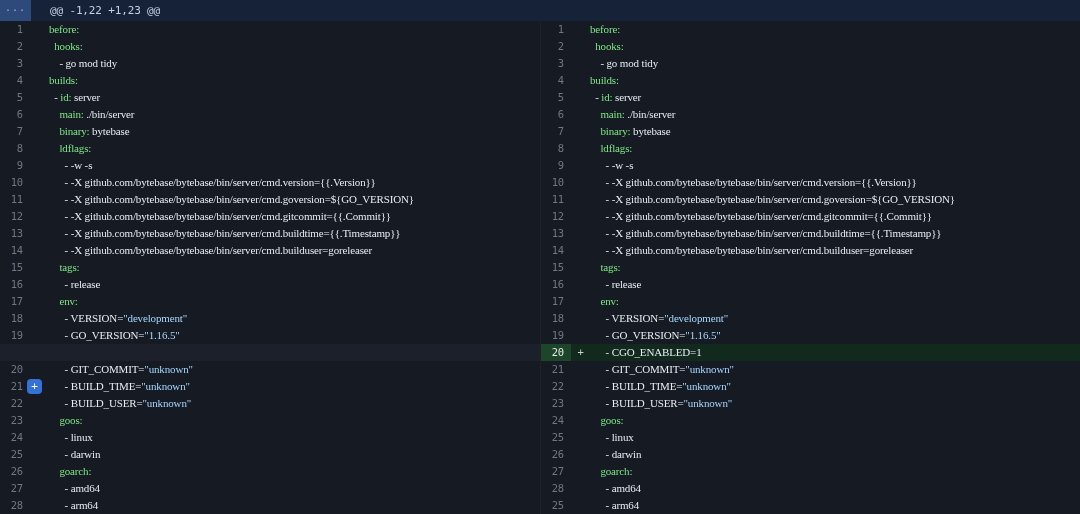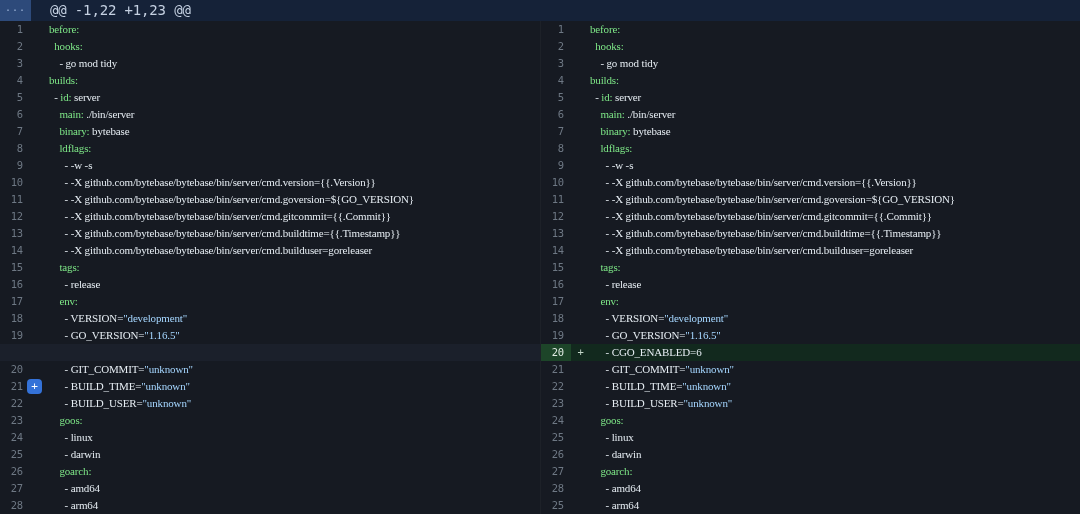--- a/index.html
+++ b/index.html
@@ -9,21 +9,21 @@
     --gap-bg:#1b202b; --btn-blue:#3472d8;
   }
   *{box-sizing:border-box;}
   html,body{margin:0;padding:0;background:#000;}
   .screen{position:relative;width:1080px;height:514px;background:var(--bg);overflow:hidden;
     font-family:"DejaVu Sans Mono","Liberation Mono",monospace;}
   .hunk-header{display:flex;height:21px;background:var(--header-bg);align-items:stretch;}
   .expand-btn{width:31px;background:var(--expand-bg);color:var(--dots);border:none;
     font-size:10px;line-height:21px;text-align:center;letter-spacing:1px;padding:0;cursor:pointer;
     font-family:inherit;}
-  .hunk-text{margin-left:19px;line-height:21px;font-size:14px;color:var(--hunk-text);
+  .hunk-text{margin-left:19px;line-height:21px;font-size:11px;color:var(--hunk-text);
     letter-spacing:-0.15px;white-space:pre;text-align:center;}
   .pane{position:absolute;top:21px;width:540px;height:493px;}
   .pane-left{left:0;}
   .pane-right{left:540px;border-left:1px solid rgba(255,255,255,0.03);}
   .row{position:relative;display:flex;height:17px;line-height:17px;font-size:10.5px;
     letter-spacing:-0.15px;}
   .num{width:30px;padding-right:7px;text-align:right;color:var(--num);flex:none;cursor:pointer;}
   .marker{width:19px;text-align:center;color:#c4d6c9;flex:none;}
   .code{flex:1;margin:0;white-space:pre;overflow:hidden;color:var(--plain);
     font-family:Liberation Serif, serif;font-size:11px;line-height:17px;letter-spacing:-0.15px;}
@@ -285,21 +285,21 @@
         <pre class="code"><span class="tok-t">      - VERSION=</span><span class="tok-s">"development"</span></pre>
       </div>
       <div class="row">
         <div class="num">19</div>
         <div class="marker"></div>
         <pre class="code"><span class="tok-t">      - GO_VERSION=</span><span class="tok-s">"1.16.5"</span></pre>
       </div>
       <div class="row added">
         <div class="num">20</div>
         <div class="marker">+</div>
-        <pre class="code"><span class="tok-t">      - CGO_ENABLED=6</span></pre>
+        <pre class="code"><span class="tok-t">      - CGO_ENABLED=1</span></pre>
       </div>
       <div class="row">
         <div class="num">21</div>
         <div class="marker"></div>
         <pre class="code"><span class="tok-t">      - GIT_COMMIT=</span><span class="tok-s">"unknown"</span></pre>
       </div>
       <div class="row">
         <div class="num">22</div>
         <div class="marker"></div>
         <pre class="code"><span class="tok-t">      - BUILD_TIME=</span><span class="tok-s">"unknown"</span></pre>

